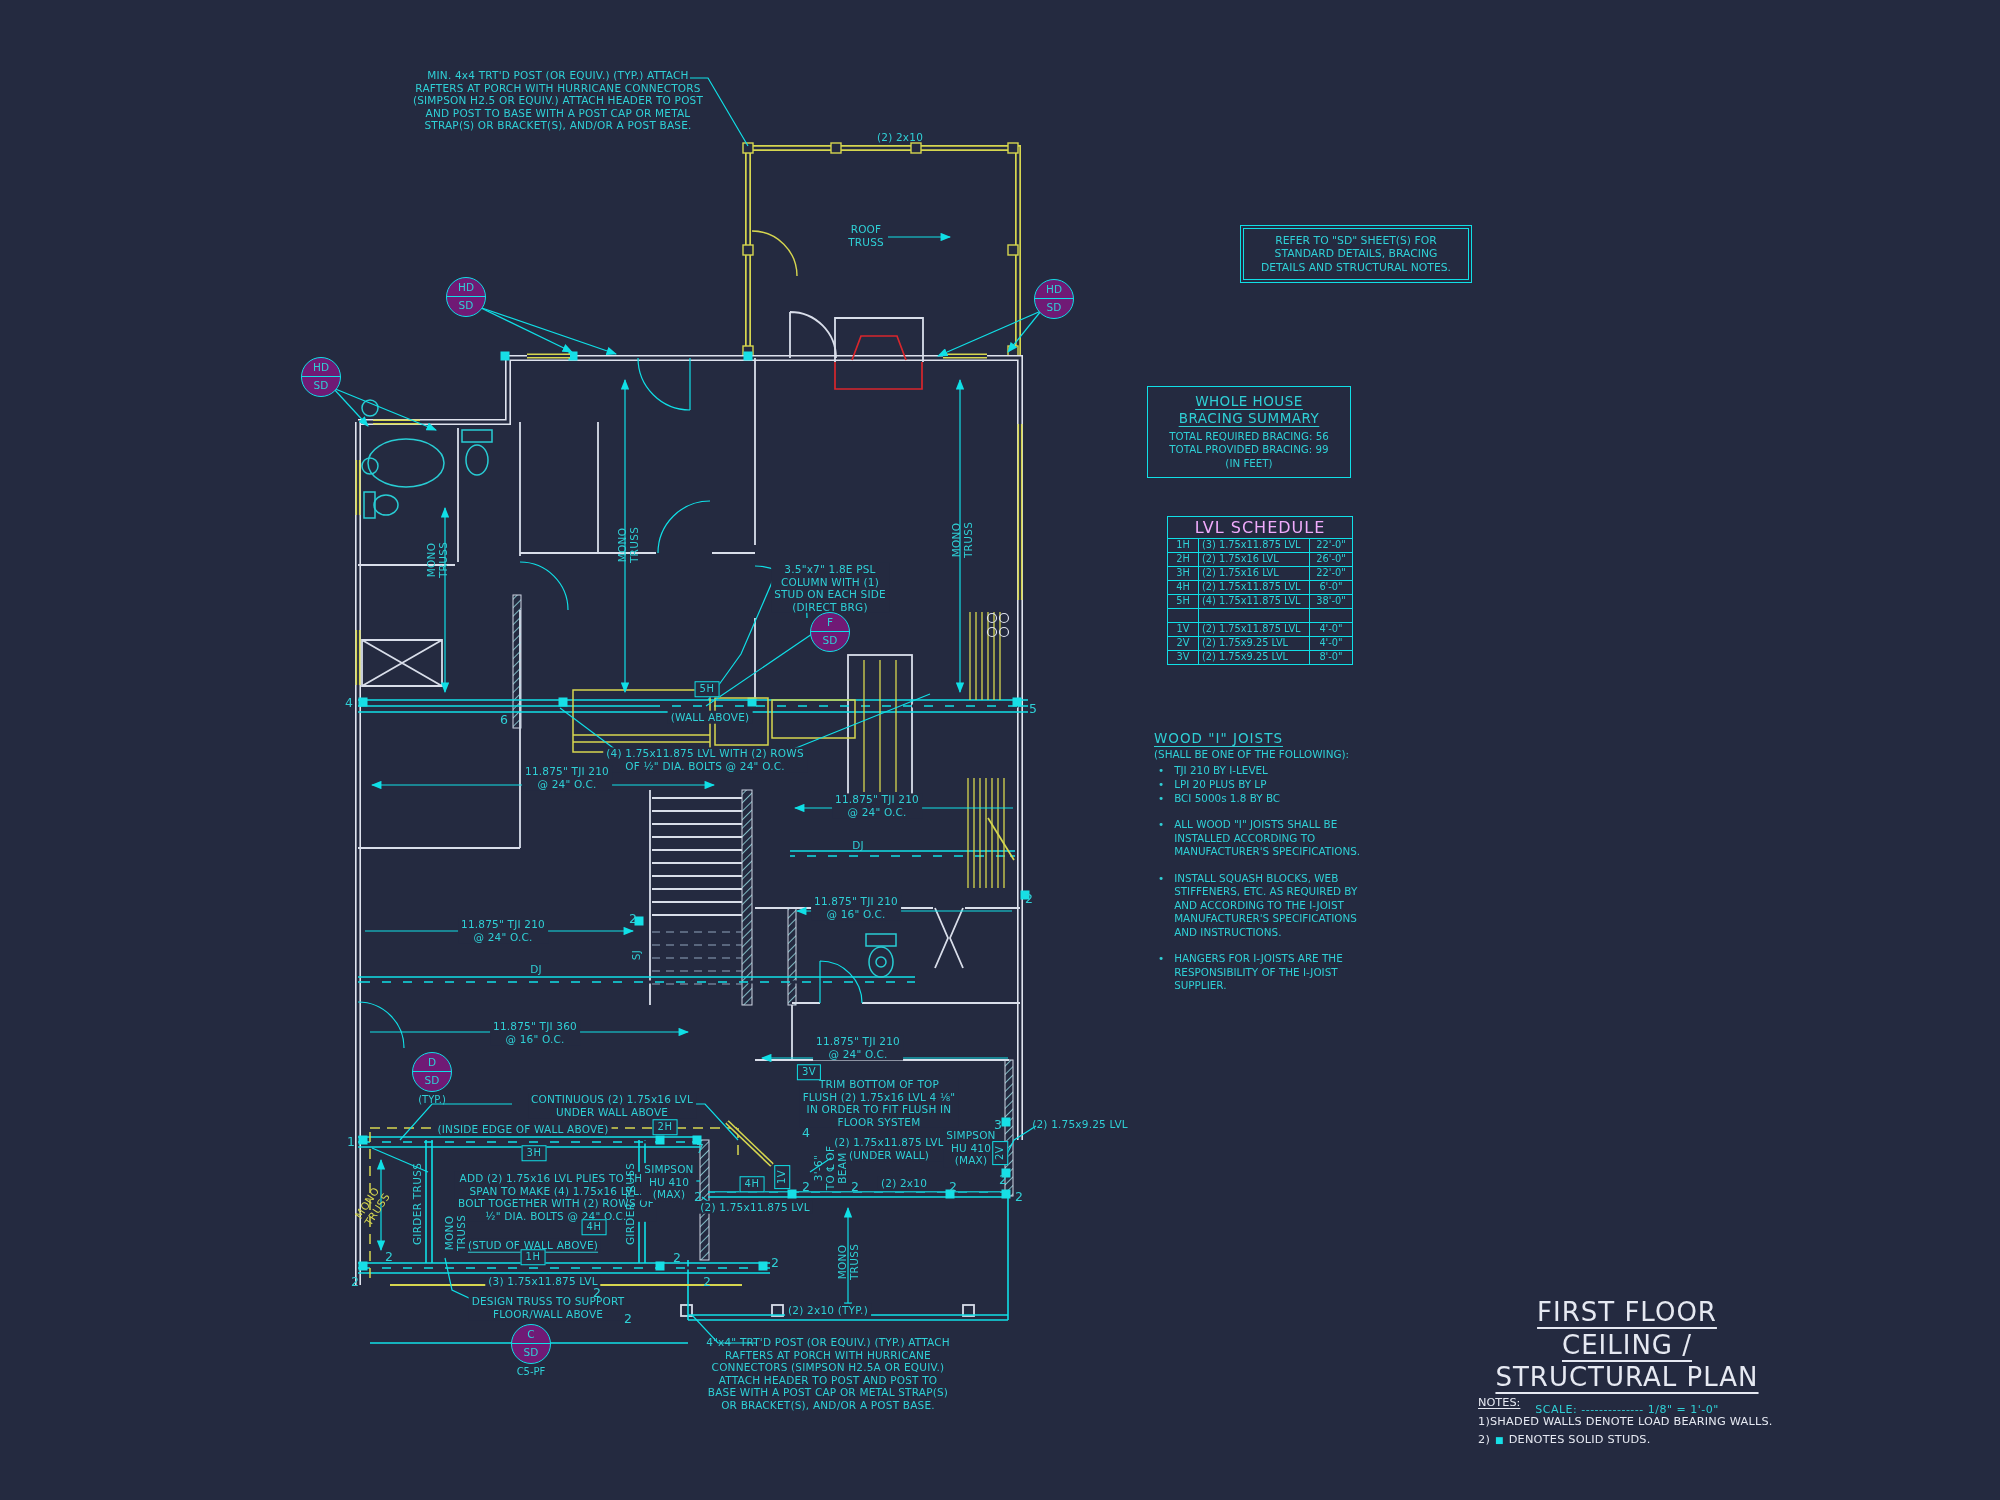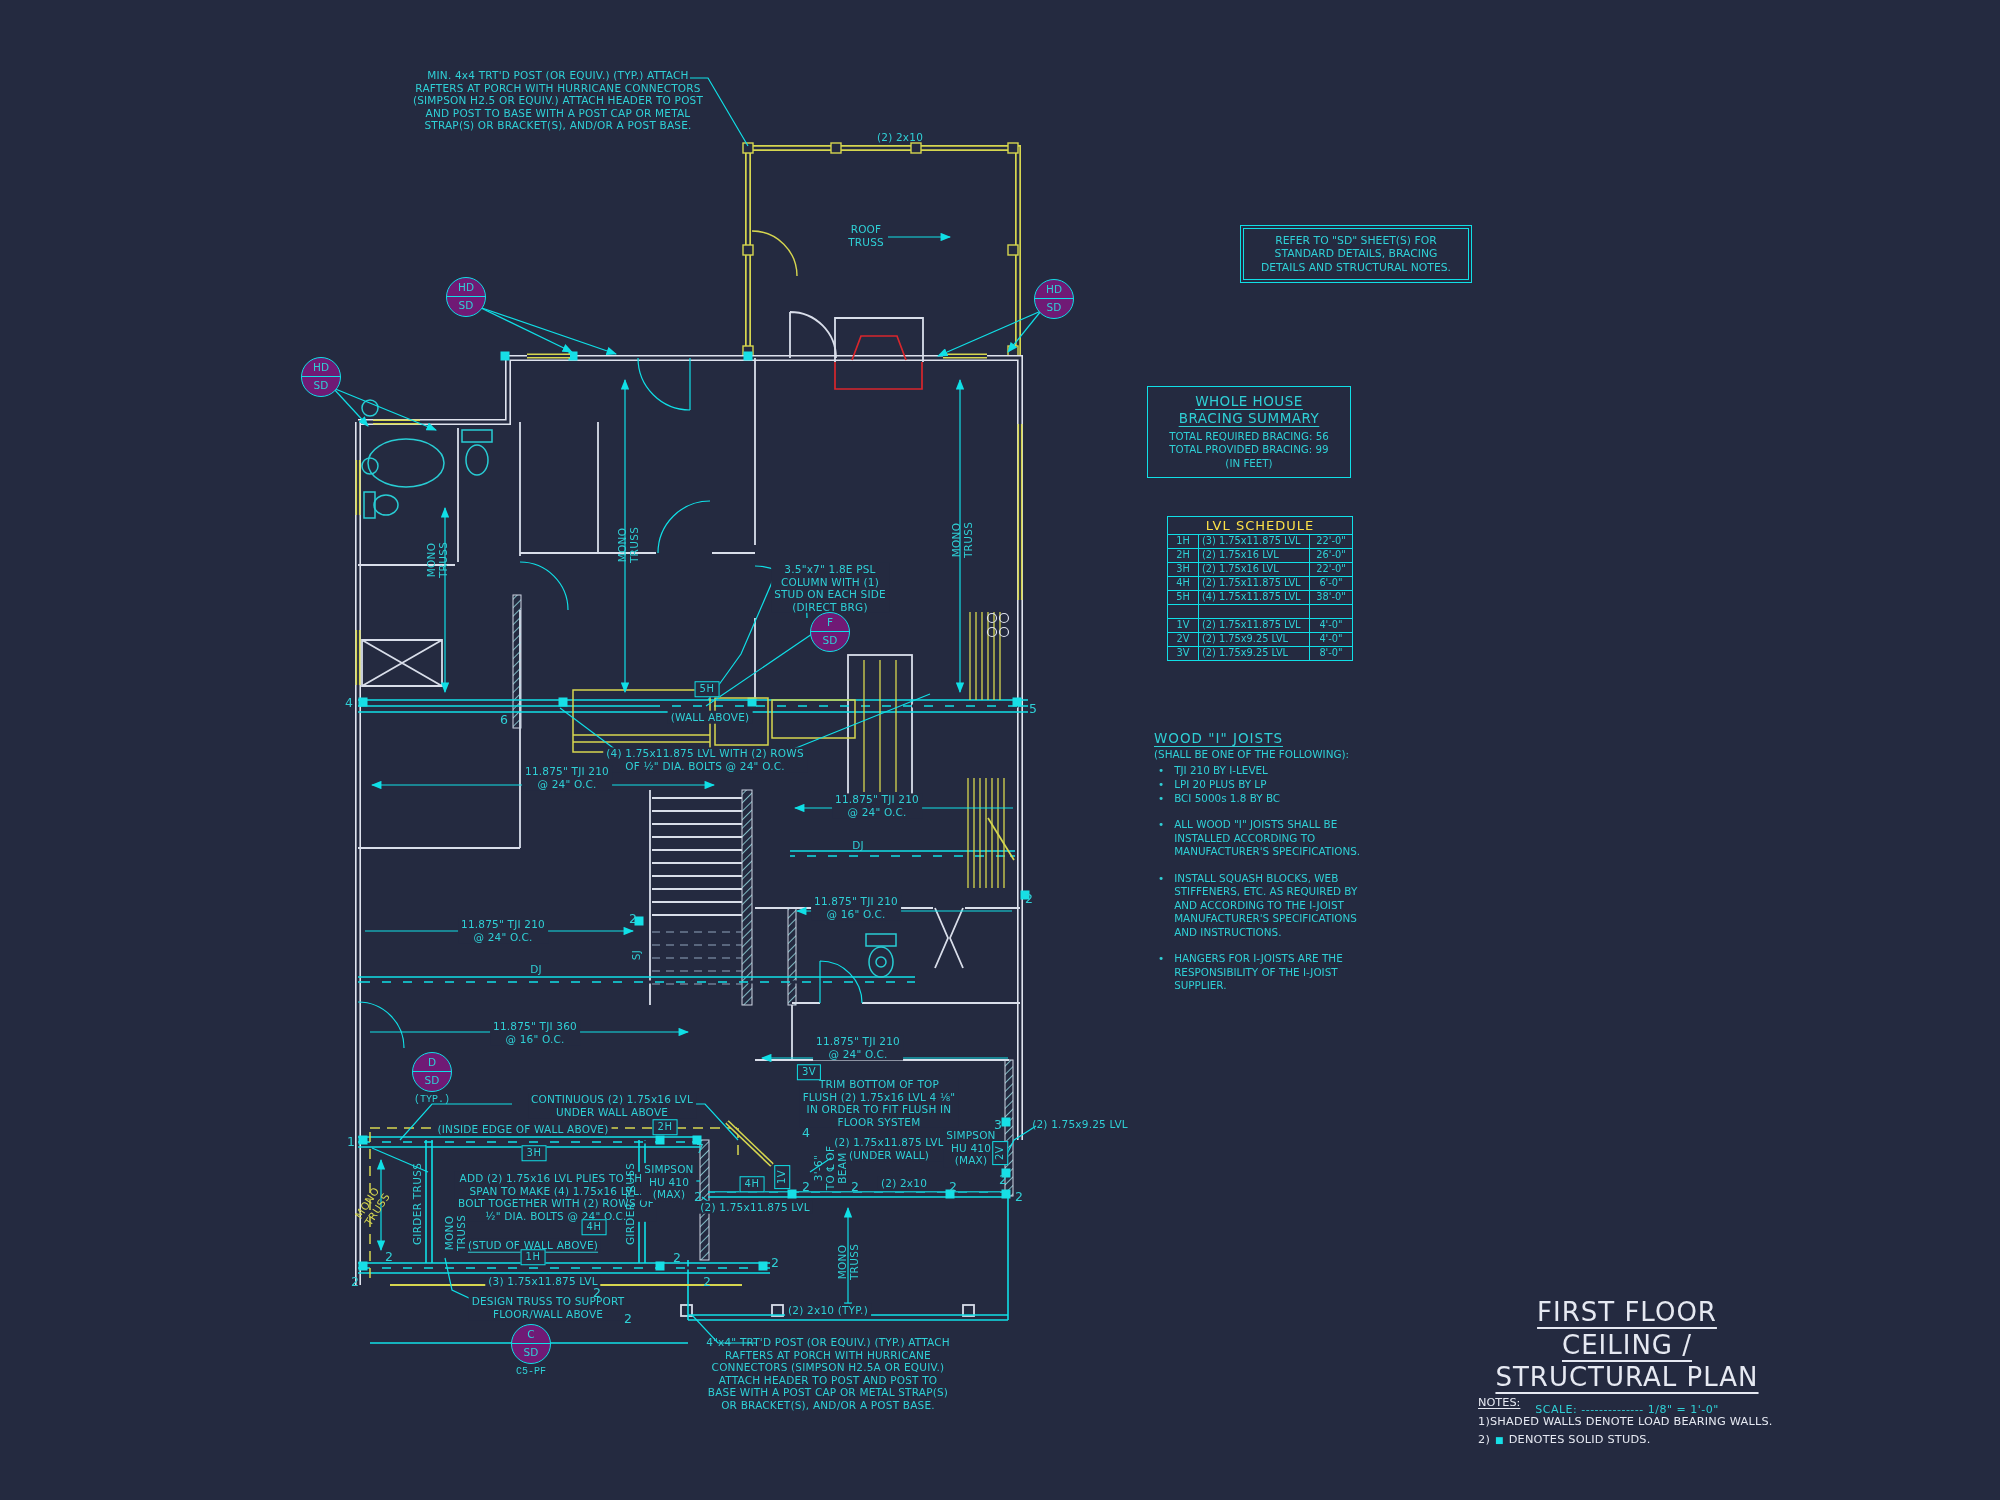--- a/index.html
+++ b/index.html
@@ -17,33 +17,33 @@
   .vl.rot55{transform:translate(-50%,-50%) rotate(-57deg);}
   .vl.yel{color:#d6d64f;}
   .tag{position:absolute;transform:translate(-50%,-50%);border:1.3px solid #10dfe6;background:#242a40;
        color:#2fd0d6;font-size:10px;padding:0 4px;line-height:1.35;letter-spacing:.5px;white-space:nowrap;}
   .tag.trot{transform:translate(-50%,-50%) rotate(-90deg);}
   .mk{position:absolute;transform:translate(-50%,-50%);color:#2fd0d6;font-size:12.5px;}
   .bub{position:absolute;width:38px;height:38px;border:1.5px solid #10dfe6;border-radius:50%;
        transform:translate(-50%,-50%);background:#701a75;color:#2fd0d6;font-size:10.5px;text-align:center;}
   .bub .t{display:block;height:18px;line-height:19px;border-bottom:1.3px solid #10dfe6;}
   .bub .b{display:block;height:17px;line-height:17px;}
-  .bub .cap{position:absolute;top:41px;left:50%;transform:translateX(-50%);white-space:nowrap;font-size:10px;font-family:Liberation Mono, monospace;}
+  .bub .cap{position:absolute;top:41px;left:50%;transform:translateX(-50%);white-space:nowrap;font-size:10px;}
   .bub .cap:empty{display:none;}
   
   .panel{position:absolute;color:#2fd0d6;}
   .refer{left:1243px;top:228px;width:216px;border:1.4px solid #10dfe6;outline:1px solid #10dfe6;
          outline-offset:2px;padding:5px 4px;text-align:center;font-size:10.8px;line-height:1.25;white-space:pre-line;}
   .brace{left:1147px;top:386px;width:194px;border:1.4px solid #10dfe6;padding:6px 4px 7px;text-align:center;}
   .brace-title{font-size:13.5px;letter-spacing:.5px;text-decoration:underline;text-underline-offset:3px;
          white-space:pre-line;line-height:1.25;margin-bottom:3px;}
   .brace-line{font-size:10.3px;line-height:1.3;}
   .lvl{left:1167px;top:516px;position:absolute;}
   .lvl table{border-collapse:collapse;}
-  .lvl th{border:1.3px solid #10dfe6;color:#fde047;font-size:13px;font-weight:normal;
+  .lvl th{border:1.3px solid #10dfe6;color:#f0abfc;font-size:16px;font-weight:normal;
           letter-spacing:1px;padding:1px 4px;}
   .lvl td{border:1.3px solid #10dfe6;color:#2fd0d6;font-size:9.8px;padding:0 3px;height:13px;
           line-height:1.1;white-space:nowrap;}
   .lvl td.c1{text-align:center;width:24px;}
   .lvl td.c2{width:104px;}
   .lvl td.c3{text-align:center;width:36px;}
   .wood{left:1154px;top:730px;width:240px;position:absolute;color:#2fd0d6;font-size:10.4px;}
   .wood-title{font-size:13.5px;letter-spacing:1px;text-decoration:underline;text-underline-offset:3px;}
   .wood-sub{margin:2px 0 3px;}
   .wood-li{display:flex;gap:10px;padding-left:4px;line-height:1.35;}

